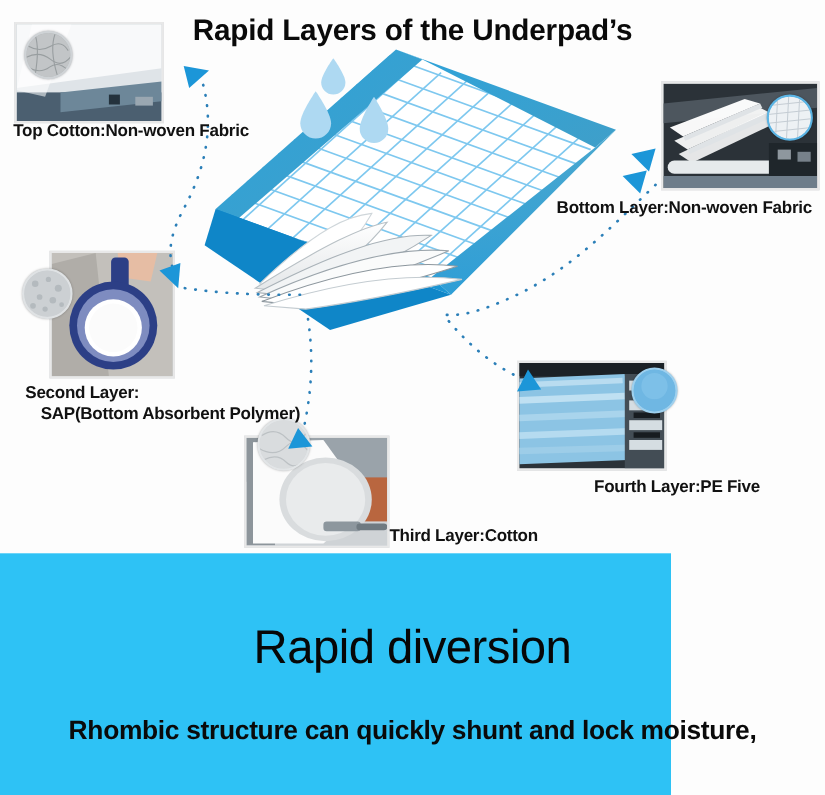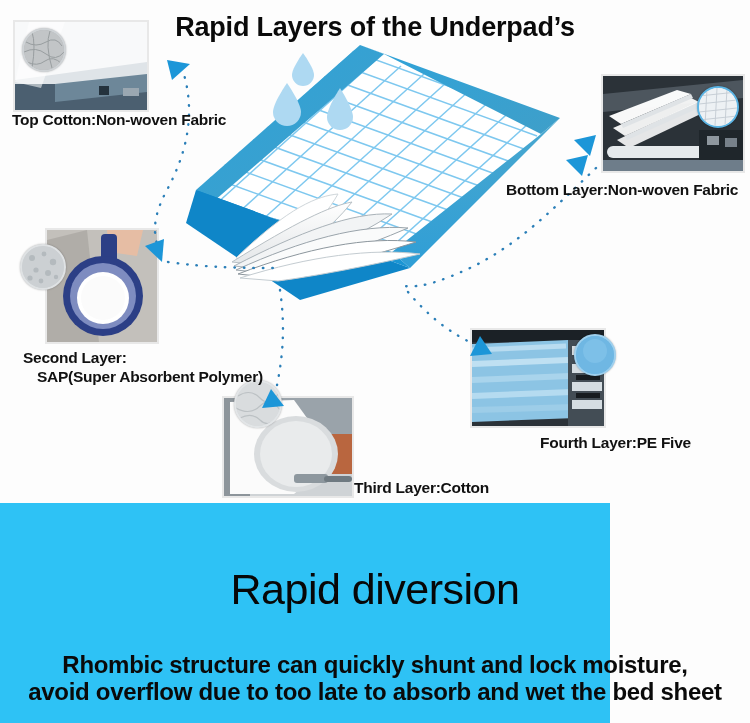--- a/index.html
+++ b/index.html
@@ -246,21 +246,21 @@
           <circle cx="26" cy="27" r="3"></circle>
             <circle cx="34" cy="31" r="2.2"></circle>
           <circle cx="8" cy="32" r="2.6"></circle>
             <circle cx="19" cy="35" r="2.4"></circle>
         </g>
       </svg>
     </div>
   </div>
   <div class="label two-line" style="left:4px;top:348px;margin-left:19px;">
     <span>Second Layer:</span>
-    <span class="l2">SAP(Super Absorbent Polymer)</span>
+    <span class="l2">SAP(Bottom Absorbent Polymer)</span>
   </div>
 
   <div class="photo" style="left:222px;top:396px;width:128px;height:98px;">
     <div class="frame">
       <svg viewBox="0 0 128 98" style="width:100%;height:100%;display:block">
         <rect x="0" y="0" width="128" height="98" fill="#cfd3d6"></rect>
         <rect x="0" y="0" width="128" height="40" fill="#9aa3aa"></rect>
         <rect x="0" y="0" width="26" height="98" fill="#8d959b"></rect>
         <rect x="96" y="36" width="32" height="40" fill="#b9663f"></rect>
         <path d="M0,0 L128,0 L128,98 L0,98 Z" fill="none"></path>
@@ -317,17 +317,16 @@
         <circle cx="19" cy="15" r="12" fill="#83c3e9" opacity=".7"></circle>
       </svg>
     </div>
   </div>
   <div class="label" style="left:540px;top:433px;">Fourth Layer:PE Five</div>
 
   <div class="banner">
     <div class="banner-title">Rapid diversion</div>
     <div class="banner-sub">
       <span>Rhombic structure can quickly shunt and lock moisture,</span>
-      <span>avoid overflow due to too late to absorb and wet the bed sheet</span>
     </div>
   </div>
 
 </div>
 
 </body></html>

